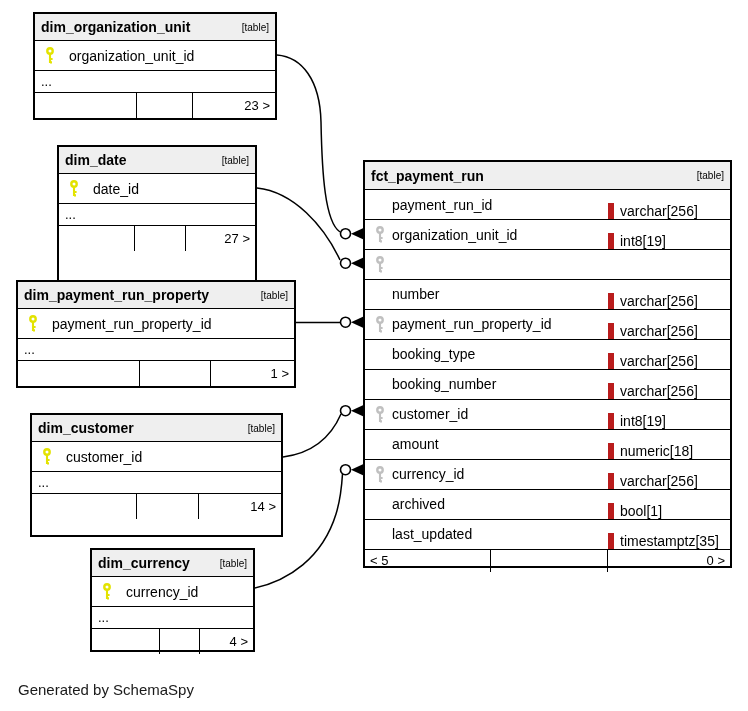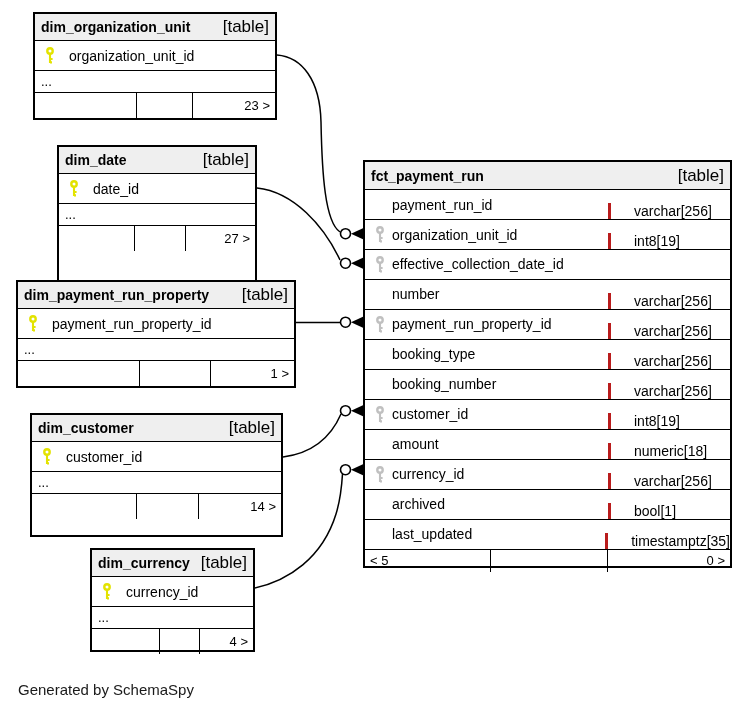--- a/index.html
+++ b/index.html
@@ -5,36 +5,36 @@
   html,body{margin:0;padding:0;background:#fff;}
   #canvas{position:relative;width:748px;height:711px;background:#ffffff;overflow:hidden;
           font-family:"Liberation Sans",sans-serif;color:#000;}
   .wires{position:absolute;left:0;top:0;pointer-events:none;}
 
   .tbl{position:absolute;box-sizing:border-box;border:2px solid #000;background:#fff;
        display:flex;flex-direction:column;font-size:14px;}
   .thead{background:#efefef;border-bottom:1px solid #000;display:flex;justify-content:space-between;
          align-items:center;padding:0 6px;flex:0 0 26px;gap:8px;}
   .tname{font-weight:bold;font-size:14px;}
-  .ttag{font-size:17px;}
+  .ttag{font-size:10px;}
   .crow{display:flex;align-items:stretch;border-bottom:1px solid #000;flex:0 0 29px;}
   .kslot{flex:0 0 34px;display:flex;align-items:center;box-sizing:border-box;padding-left:10px;}
   .clabel{flex:1;display:flex;align-items:center;}
   .dots{flex:0 0 21px;border-bottom:1px solid #000;display:flex;align-items:center;
         padding-left:6px;font-size:13px;}
   .frow{display:flex;flex:0 0 25px;font-size:13px;}
   .fcell{box-sizing:border-box;border-right:1px solid #000;display:flex;align-items:center;padding:0 5px;}
   .fcell:last-child{border-right:none;justify-content:flex-end;}
 
   
   #t-fct .thead{flex:0 0 27px;}
   #t-fct .crow{flex:0 0 28.5px;}
   #t-fct .kslot{flex:0 0 27px;}
-  #t-fct .ctype{flex:0 0 122px;box-sizing:border-box;border-left:3px solid #b91c1c;
-                display:flex;align-items:center;padding-left:23px;margin-top:13px;}
+  #t-fct .ctype{flex:0 0 122px;box-sizing:border-box;border-left:6px solid #b91c1c;
+                display:flex;align-items:center;padding-left:6px;margin-top:13px;}
   #t-fct .frow{flex:0 0 22px;}
 
   
   #t-org  .fcell:nth-child(1){flex:0 0 42.6%;} #t-org  .fcell:nth-child(2){flex:0 0 23.4%;} #t-org  .fcell:nth-child(3){flex:1;}
   #t-date .fcell:nth-child(1){flex:0 0 39%;}   #t-date .fcell:nth-child(2){flex:0 0 26%;}   #t-date .fcell:nth-child(3){flex:1;}
   #t-prop .fcell:nth-child(1){flex:0 0 44.3%;} #t-prop .fcell:nth-child(2){flex:0 0 25.7%;} #t-prop .fcell:nth-child(3){flex:1;}
   #t-cust .fcell:nth-child(1){flex:0 0 42%;}   #t-cust .fcell:nth-child(2){flex:0 0 25%;}   #t-cust .fcell:nth-child(3){flex:1;}
   #t-curr .fcell:nth-child(1){flex:0 0 42%;}   #t-curr .fcell:nth-child(2){flex:0 0 25%;}   #t-curr .fcell:nth-child(3){flex:1;}
   #t-fct  .fcell:nth-child(1){flex:0 0 34.5%;} #t-fct  .fcell:nth-child(2){flex:0 0 32%;}   #t-fct  .fcell:nth-child(3){flex:1;}
 
@@ -225,21 +225,20 @@
     </div>
     <div class="crow">
       <span class="kslot">
           <span class="keyicon fk">
         <svg viewBox="0 0 10 17" width="10" height="17">
               <circle cx="5" cy="4" r="2.7" fill="none" stroke="currentColor" stroke-width="2.4"></circle>
               <path d="M5 7 L5 16 M5 12 L7.6 12 M5 15.4 L7 15.4" stroke="currentColor" stroke-width="2.1" fill="none"></path>
             </svg>
       </span>
         </span>
-      <span class="clabel">effective_collection_date_id</span>
     </div>
     <div class="crow">
       <span class="kslot"></span>
       <span class="clabel">number</span>
       <span class="ctype">varchar[256]</span>
     </div>
     <div class="crow">
       <span class="kslot">
           <span class="keyicon fk">
         <svg viewBox="0 0 10 17" width="10" height="17">

